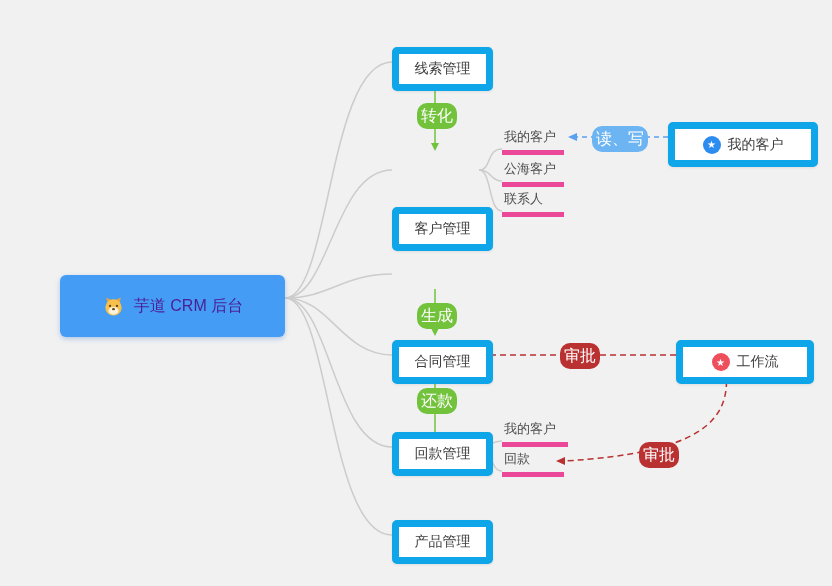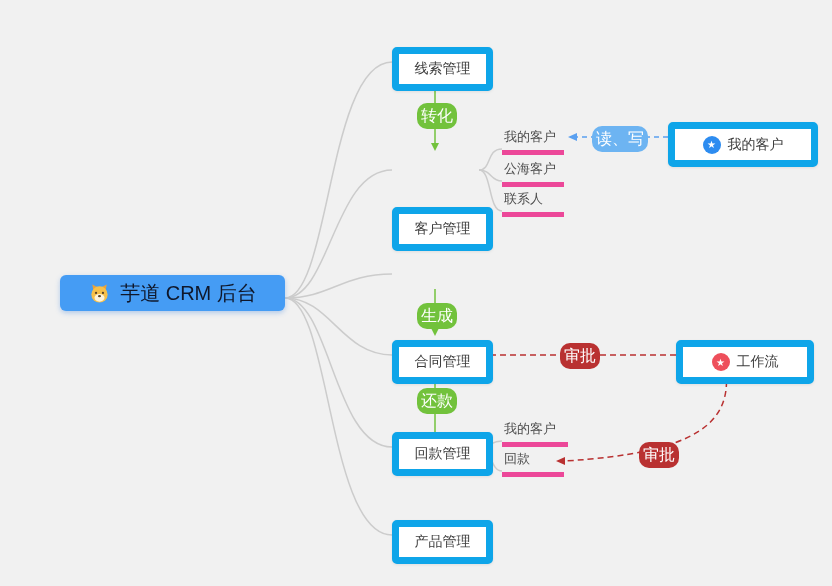--- a/index.html
+++ b/index.html
@@ -11,23 +11,23 @@
         box-shadow:0 1px 3px rgba(0,0,0,.08);display:flex;align-items:center;justify-content:center;
         font-size:14px;color:#3d3d3d;}
   .main-node{width:87px;height:30px;}
   #node-leads{left:392px;top:47px;}
   #node-customers{left:392px;top:171px;margin-top:36px;}
   #node-opportunities{left:392px;top:259px;}
   #node-contracts{left:392px;top:340px;}
   #node-receivables{left:392px;top:432px;}
   #node-products{left:392px;top:520px;}
 
-  .root-node{position:absolute;left:60px;top:275px;width:225px;height:36px;z-index:2;
+  .root-node{position:absolute;left:60px;top:275px;width:225px;height:62px;z-index:2;
         background:#459cf4;border-radius:6px;box-shadow:0 2px 5px rgba(60,130,220,.35);
-        display:flex;align-items:center;justify-content:center;gap:9px;color:#0f172a;font-size:20px;}
+        display:flex;align-items:center;justify-content:center;gap:9px;color:#4c1d95;font-size:16px;}
   .root-node .dog{display:flex;align-items:center;}
 
   .sub-label{position:absolute;z-index:2;width:58px;font-size:13px;color:#4d4d4d;
         padding:0 2px 4px 2px;border-bottom:5px solid #ec4899;}
   #sub-my-customers{left:502px;top:128px;}
   #sub-public-customers{left:502px;top:160px;}
   #sub-contacts{left:502px;top:190px;}
   #sub-repayment-plan{left:502px;top:420px;width:62px;}
   #sub-receivable{left:502px;top:450px;}
 

